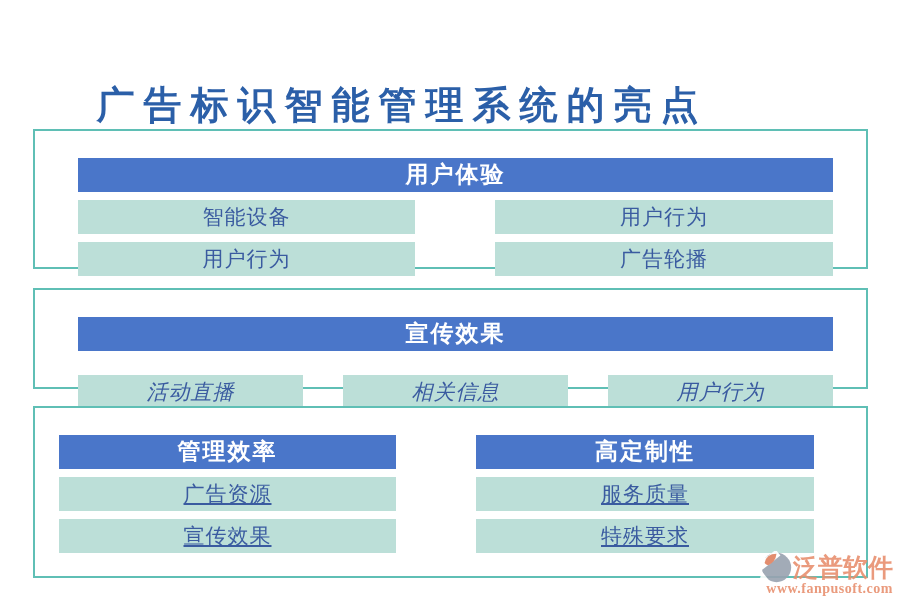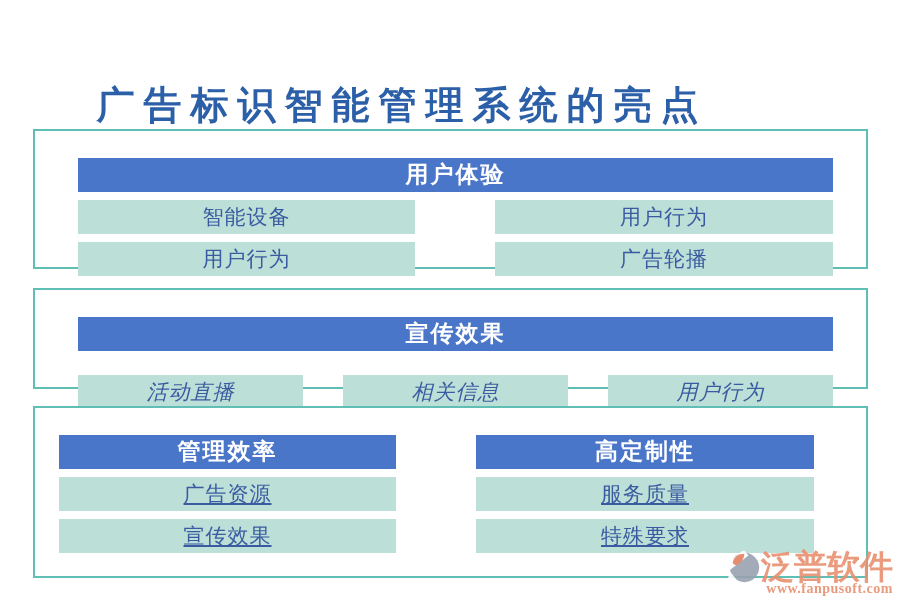--- a/index.html
+++ b/index.html
@@ -40,21 +40,21 @@
   .col{width:337px;}
   .col + .col{width:338px;}
   .col .chip{margin-top:8px;text-decoration:underline;}
   .watermark{
     position:absolute;right:7px;bottom:3px;opacity:.9;
     color:var(--brand-text,#E8906F);
   }
   .wm-top{display:flex;align-items:center;}
   .wm-icon{width:33px;height:33px;flex:0 0 auto;}
   .wm-brand{
-    font-size:33px;font-weight:bold;letter-spacing:0;white-space:nowrap;
+    font-size:25px;font-weight:bold;letter-spacing:0;white-space:nowrap;
     line-height:33px;
   }
   .wm-url{
     font-size:14px;font-weight:bold;text-align:right;margin-top:-3px;
     letter-spacing:0.5px;white-space:nowrap;
   }
 </style>
 </head>
 <body>
 

